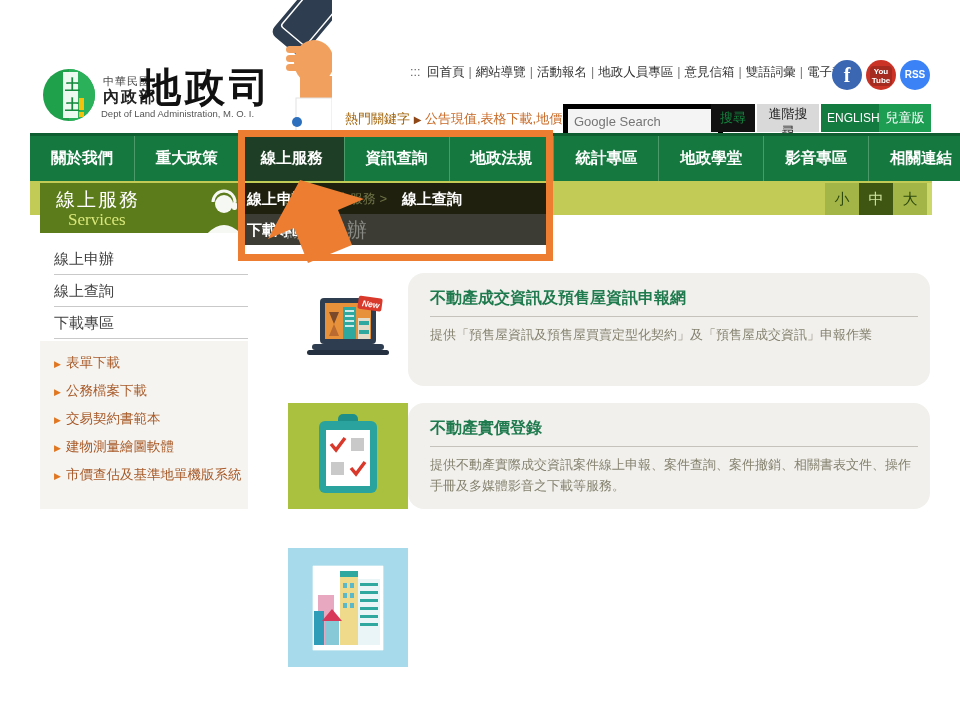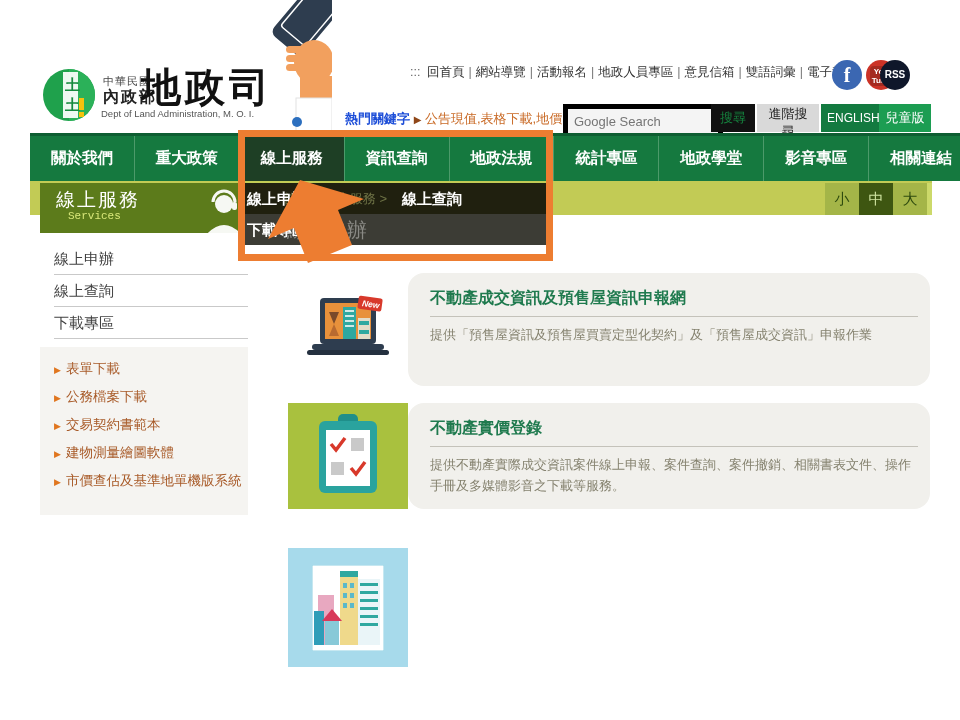--- a/index.html
+++ b/index.html
@@ -17,24 +17,24 @@
   .quicklinks{position:absolute;top:64px;right:130px;width:420px;text-align:right;
               font-size:12.5px;color:#333;white-space:nowrap;}
   .quicklinks .pfx{color:#666;margin-right:3px;}
   .quicklinks .tlink{cursor:pointer;}
   .quicklinks .tlink::after{content:"|";margin:0 4px;color:#777;}
   .social{position:absolute;top:60px;width:30px;height:30px;border-radius:50%;
           color:#fff;text-align:center;cursor:pointer;}
   .social.fb{left:832px;background:#3B67B2;font:bold 20px/30px "Liberation Serif",serif;}
   .social.yt{left:866px;background:#CC3327;font:bold 8px/9px "Liberation Sans",sans-serif;padding-top:0;}
   .social.yt .in{display:inline-block;margin-top:6px;background:#a52a20;border-radius:4px;padding:1px 2px;}
-  .social.rss{left:880px;background:#0f172a;font:bold 10px/30px "Liberation Sans",sans-serif;}
+  .social.rss{left:900px;background:#3b82f6;font:bold 10px/30px "Liberation Sans",sans-serif;}
 
   .hotkeys{position:absolute;left:345px;top:110px;font-size:13px;white-space:nowrap;}
-  .hotkeys .lbl{color:#1d4ed8;font-weight:bold;}
+  .hotkeys .lbl{color:#a16207;font-weight:normal;}
   .hotkeys .arr{color:#8f4718;font-size:10px;}
   .hotkeys .kws{color:#C96A26;}
   .search-input{position:absolute;left:563px;top:104px;width:138px;height:24px;border:5px solid #000000;
                 background:#f4f4f4;font-size:13px;color:#555;padding:0 6px;outline:none;}
   .btn{position:absolute;top:104px;height:28px;border:none;cursor:pointer;font-size:13px;text-align:center;}
   .btn-search{left:711px;width:44px;background:#111;color:#15803d;}
   .btn-adv{left:757px;width:62px;background:#d9d9d9;color:#222;}
   .btn-eng{left:821px;width:64px;background:#137A40;color:#fff;font-size:12px;}
   .btn-kids{left:879px;width:52px;background:#1C9D52;color:#ffffff;}
 
@@ -49,28 +49,28 @@
   
   .band{position:absolute;left:30px;top:181px;width:902px;height:34px;background:#C2CB55;}
   .fontsize{position:absolute;left:825px;top:183px;display:flex;height:32px;}
   .fs{width:34px;line-height:32px;text-align:center;font-size:15px;color:#2E4B0E;
       background:#A4B548;cursor:pointer;}
   .fs.active{background:#3E5611;color:#CFE3A0;}
   .fs-patch{position:absolute;left:927px;top:183px;width:5px;height:32px;background:#CCD96A;}
 
   .side-header{position:absolute;left:40px;top:183px;width:202px;height:50px;background:#5C7B1B;overflow:hidden;}
   .side-title{position:absolute;left:16px;top:4px;font-size:19px;color:#fff;letter-spacing:2px;}
-  .side-sub{position:absolute;left:28px;top:27px;font-size:11px;color:#D9E87A;
-            font-family:Liberation Mono, monospace;}
+  .side-sub{position:absolute;left:28px;top:27px;font-size:17px;color:#D9E87A;
+            font-family:Liberation Serif, serif;}
 
   
   .side-list{position:absolute;left:40px;top:243px;width:208px;}
   .side-item{height:31px;line-height:31px;padding-left:14px;font-size:15px;color:#3F3F3F;cursor:pointer;}
   .side-rule{border-bottom:1px solid #c9c9c9;margin-left:14px;}
-  .side-box{background:#F5F4F1;padding:8px 0 20px 0;margin-top:8px;}
+  .side-box{background:#F5F4F1;padding:8px 0 20px 0;margin-top:2px;}
   .side-sub-item{height:28px;line-height:28px;padding-left:14px;font-size:13.5px;color:#A85A28;cursor:pointer;white-space:nowrap;}
   .side-sub-item .mk{color:#E0761F;font-size:9px;margin-right:5px;}
 
   
   .card{position:absolute;left:288px;width:642px;display:flex;}
   .card-icon{width:120px;display:flex;align-items:center;justify-content:center;}
   .card-body{flex:1;background:#F1F0EC;padding:15px 12px 0 22px;border-radius:16px;}
   .card-title{font-size:16px;font-weight:bold;color:#1F7A4E;margin:0 0 7px 0;}
   .card-hr{border:none;border-top:1px solid #C4C2BA;margin:0 0 7px 0;}
   .card-desc{font-size:13px;color:#85826F;line-height:1.65;margin:0;}

